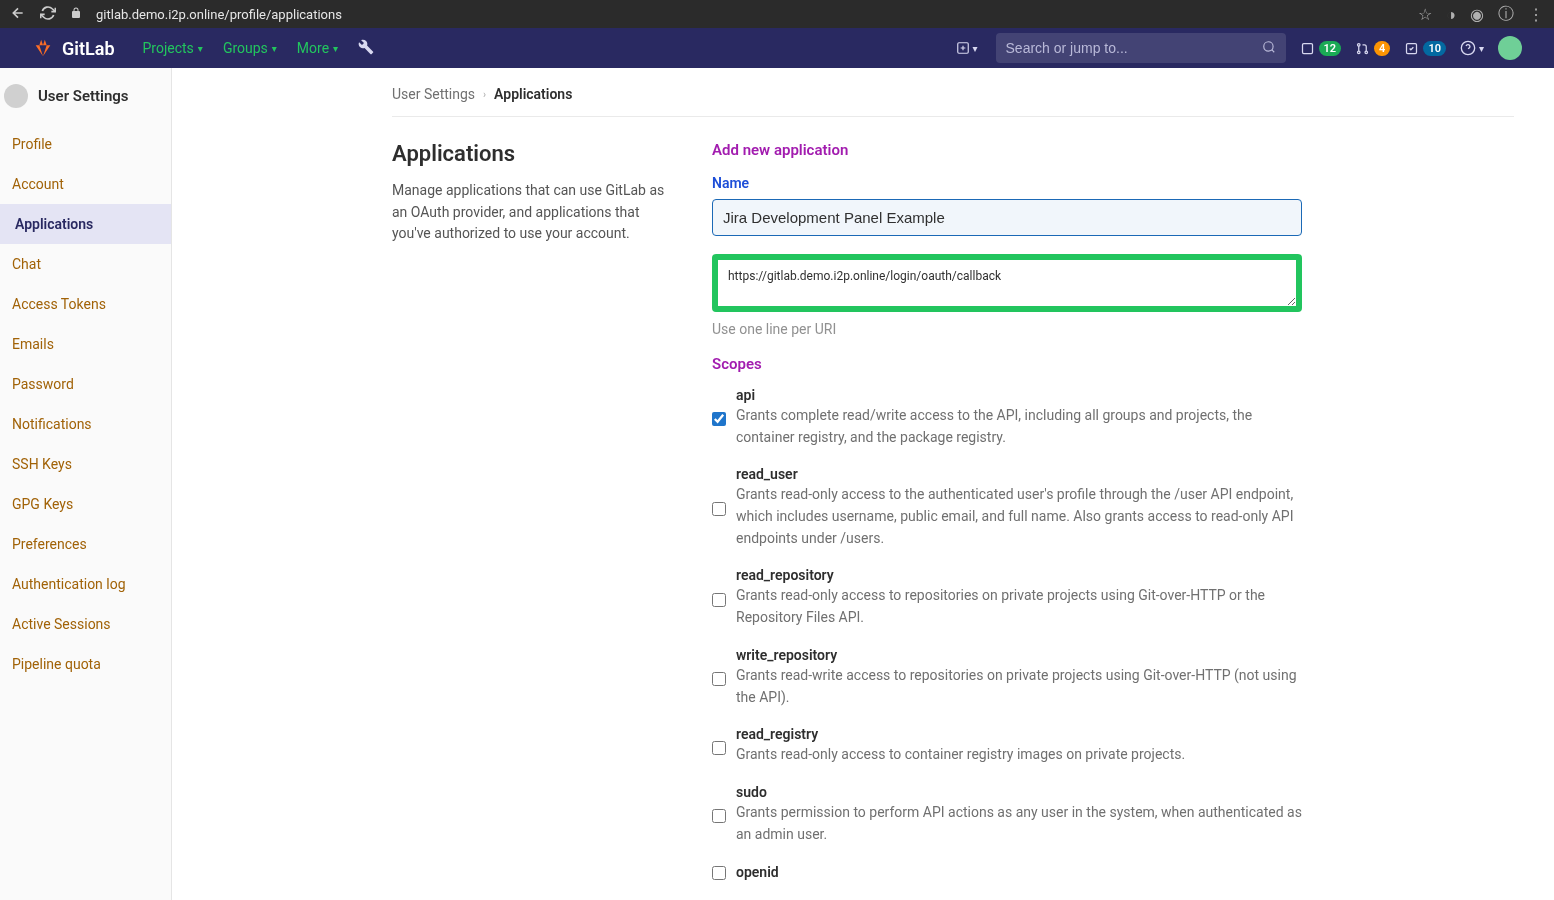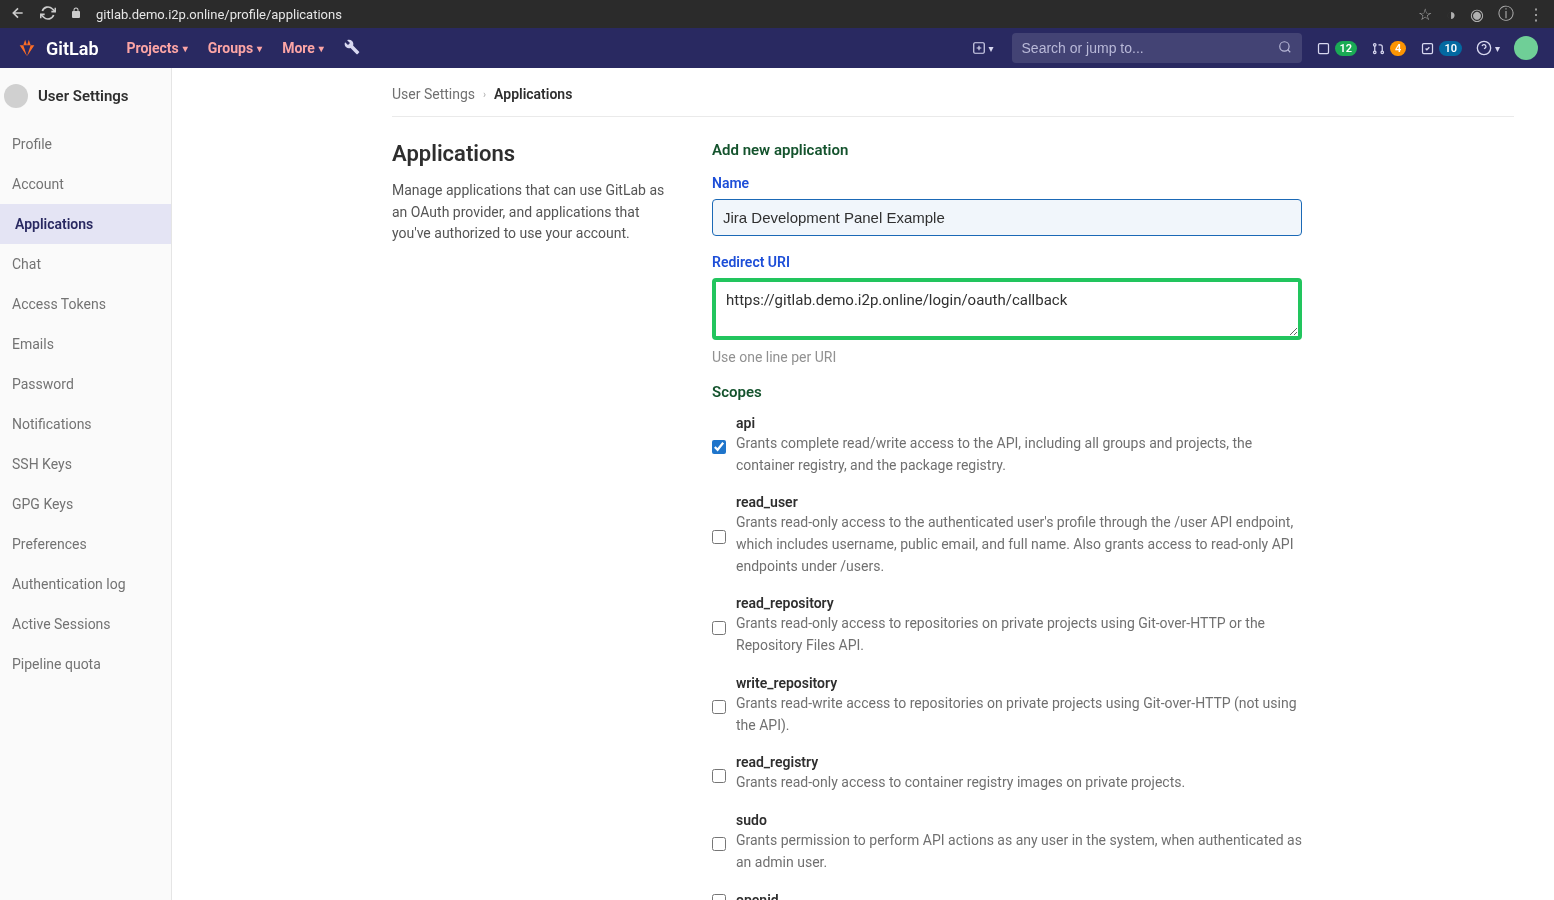--- a/index.html
+++ b/index.html
@@ -7,23 +7,23 @@
 
     
     .chrome-bar { background: #2b2b2b; height: 28px; display: flex; align-items: center; padding: 12px 10px; gap: 14px; }
     .chrome-bar svg { flex-shrink: 0; }
     .chrome-lock { color: #ccc; }
     .chrome-url { color: #e6e6e6; font-size: 13px; flex: 1; }
     .chrome-right { display: flex; align-items: center; gap: 14px; }
     .chrome-right-icon { color: #b0b0b0; font-size: 16px; }
 
     
-    .top-nav { background: #292961; height: 40px; display: flex; align-items: center; padding: 0 16px; color: #fff; }
+    .top-nav { background: #292961; height: 40px; display: flex; align-items: center; padding: 0 32px; color: #fff; }
     .gitlab-logo { display: flex; align-items: center; gap: 8px; font-size: 18px; font-weight: 600; margin-right: 18px; }
-    .nav-link { display: flex; align-items: center; gap: 4px; color: #fca5a5; padding: 0 10px; height: 40px; font-size: 14px; cursor: pointer; font-weight: bold; }
+    .nav-link { display: flex; align-items: center; gap: 4px; color: #22c55e; padding: 0 10px; height: 40px; font-size: 14px; cursor: pointer; }
     .nav-caret { font-size: 10px; }
     .wrench-icon { color: #d8d8f0; padding: 0 10px; cursor: pointer; }
     .nav-spacer { flex: 1; }
     .nav-plus { color: #d8d8f0; padding: 0 10px; display: flex; align-items: center; gap: 2px; cursor: pointer; }
     .search-box { background: rgba(255,255,255,0.12); border-radius: 4px; height: 30px; width: 290px; display: flex; align-items: center; padding: 0 10px; color: #b9b9d8; gap: 8px; }
     .search-box input { background: transparent; border: none; outline: none; color: #fff; flex: 1; font-size: 14px; }
     .search-box input::placeholder { color: #b9b9d8; }
     .counter { display: flex; align-items: center; gap: 4px; margin-left: 14px; cursor: pointer; color: #d8d8f0; }
     .badge { background: #1aaa55; color: #fff; font-size: 11px; font-weight: 600; padding: 1px 5px; border-radius: 8px; }
     .badge-orange { background: #fc9403; }
@@ -32,39 +32,39 @@
     .avatar-top { width: 24px; height: 24px; border-radius: 50%; background: #6fcf97; margin-left: 14px; cursor: pointer; }
 
     
     .layout { display: flex; height: calc(100vh - 68px); }
 
     
     .sidebar { width: 172px; border-right: 1px solid #e5e5e5; background: #fafafa; }
     .sidebar-header { display: flex; align-items: center; gap: 10px; padding: 16px 12px; }
     .sidebar-avatar { width: 24px; height: 24px; border-radius: 50%; background: #d0d0d0; margin-left: -8px; }
     .sidebar-title { font-weight: 600; font-size: 15px; color: #2e2e2e; }
-    .sidebar-item { padding: 12px 12px; color: #737373; font-size: 14px; cursor: pointer; }
+    .sidebar-item { padding: 12px 12px; color: #a16207; font-size: 14px; cursor: pointer; }
     .sidebar-item.active { background: #e4e4f4; color: #292961; font-weight: 600; border-left: 3px solid transparent; }
 
     
     .content { flex: 1; padding: 18px 40px 0 220px; overflow-y: auto; }
     .breadcrumb { font-size: 14px; color: #707070; display: flex; align-items: center; gap: 8px; padding-bottom: 14px; border-bottom: 1px solid #eaeaea; }
     .breadcrumb .current { color: #2e2e2e; font-weight: 600; }
     .breadcrumb-sep { color: #aaa; font-size: 10px; }
 
     .settings-row { display: flex; gap: 40px; padding-top: 24px; }
     .settings-intro { flex: 0 0 280px; }
     .settings-intro h1 { font-size: 22px; font-weight: 600; margin-bottom: 14px; color: #2e2e2e; }
     .settings-intro p { color: #555; line-height: 1.55; font-size: 14px; }
 
     .form-area { flex: 1; max-width: 590px; }
-    .section-heading { font-weight: 600; font-size: 15px; color: #14532d; margin-bottom: 16px; }
+    .section-heading { font-weight: 600; font-size: 15px; color: #a21caf; margin-bottom: 16px; }
     .form-label { font-weight: 600; font-size: 14px; color: #1d4ed8; display: block; margin-bottom: 8px; }
     .text-input { width: 100%; border: 1px solid #1b69b6; background: #f1f6fb; border-radius: 4px; padding: 9px 10px; font-size: 15px; color: #303030; outline: none; margin-bottom: 18px; }
-    .textarea-input { width: 100%; border: 4px solid #22c55e; border-radius: 4px; padding: 9px 10px; font-size: 15px; color: #303030; resize: vertical; min-height: 52px; font-family: inherit; outline: none; margin-bottom: 6px; }
+    .textarea-input { width: 100%; border: 6px solid #22c55e; border-radius: 4px; padding: 9px 10px; font-size: 12px; color: #303030; resize: vertical; min-height: 52px; font-family: inherit; outline: none; margin-bottom: 6px; }
     .help-text { color: #919191; font-size: 14px; margin-bottom: 18px; }
 
     .scope-item { display: flex; gap: 10px; margin-bottom: 18px; align-items: center; }
     .scope-check { width: 14px; height: 14px; margin-top: 3px; flex-shrink: 0; accent-color: #1f75cb; }
     .scope-body { flex: 1; }
     .scope-name { font-weight: 600; font-size: 14px; color: #2e2e2e; }
     .scope-desc { color: #707070; font-size: 14px; line-height: 1.55; margin-top: 2px; }
   </style>
 </head>
 <body>
@@ -204,21 +204,20 @@
         <h1>Applications</h1>
         <p>Manage applications that can use GitLab as an OAuth provider, and applications that you've authorized to use your account.</p>
       </div>
 
       <div class="form-area">
         <div class="section-heading">Add new application</div>
 
         <label class="form-label">Name</label>
         <input class="text-input" type="text" value="Jira Development Panel Example" style="">
 
-        <label class="form-label">Redirect URI</label>
         <textarea class="textarea-input" id="redirect-ta" style="">https://gitlab.demo.i2p.online/login/oauth/callback</textarea>
         <div class="help-text">Use one line per URI</div>
 
         <div class="section-heading" style="margin-bottom:14px;">Scopes</div>
 
         <div id="scopes-container">
             <div class="scope-item">
               <input type="checkbox" class="scope-check" checked="" style="">
               <div class="scope-body">
                 <div class="scope-name">api</div>

